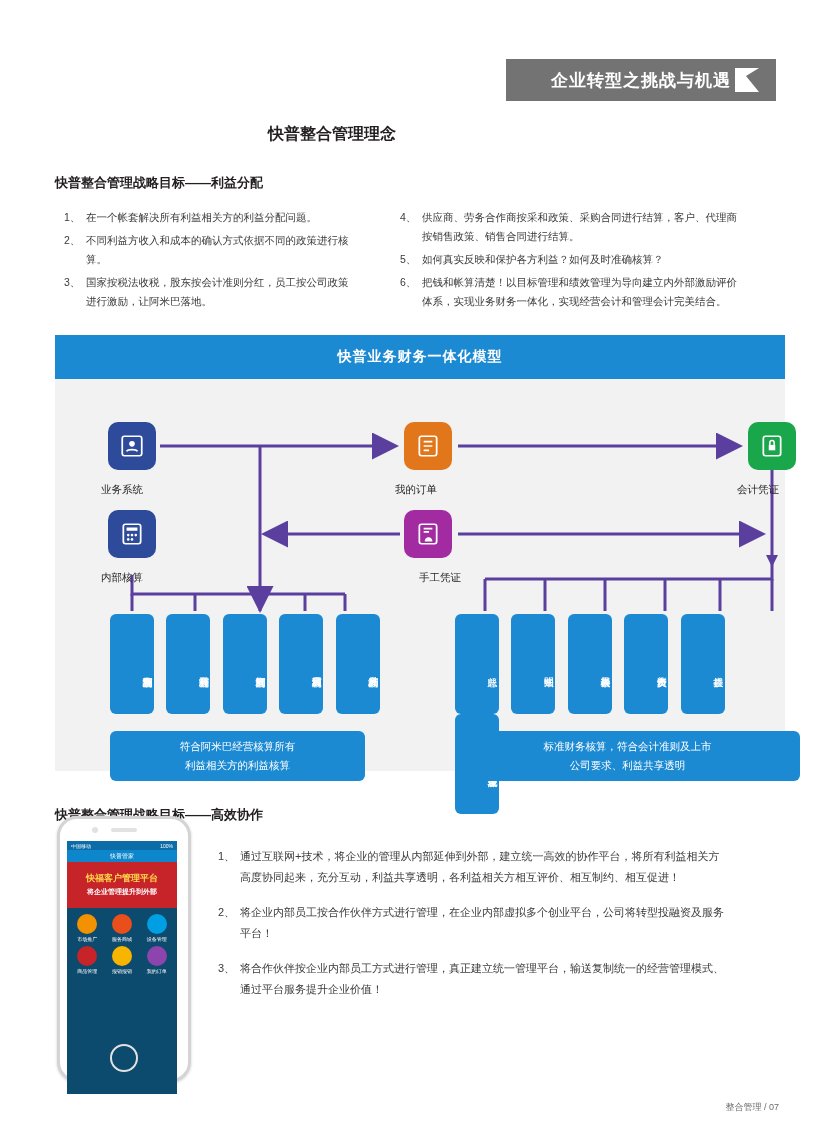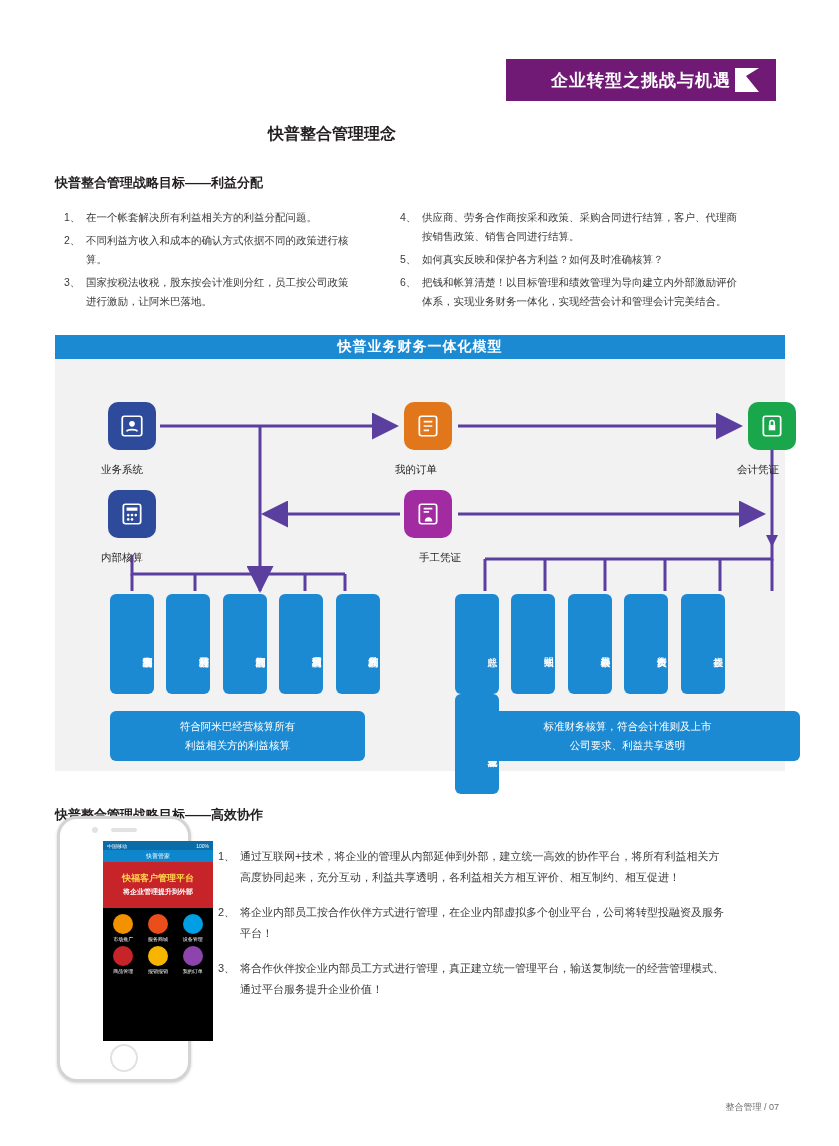--- a/index.html
+++ b/index.html
@@ -6,21 +6,21 @@
   body{
     width:839px;height:1146px;background:#ffffff;
     font-family:"Liberation Sans","DejaVu Sans",sans-serif;
     color:#231f20;position:relative;overflow:hidden;
   }
   .page{position:relative;width:839px;height:1146px;}
 
   
   .header-banner{
     position:absolute;top:59px;right:63px;
-    background:#701a75;color:#fff;
+    background:#737373;color:#fff;
     height:42px;width:270px;
     display:flex;align-items:center;justify-content:center;
     font-size:17px;font-weight:bold;letter-spacing:1px;
   }
   .header-banner .arrow{
     position:absolute;right:14px;top:6px;width:30px;height:30px;
   }
 
   
   .main-title{
@@ -40,21 +40,21 @@
   .col-list .item{display:flex;margin-bottom:4px;}
   .col-list .num{width:22px;flex:0 0 22px;}
   .col-list .txt{flex:1;}
 
   
   .model-panel{
     position:absolute;left:55px;top:335px;width:730px;height:436px;
     background:#f2f2f2;
   }
   .model-head{
-    height:24px;background:#1b8ad3;color:#fff;
+    height:44px;background:#1b8ad3;color:#fff;
     display:flex;align-items:center;justify-content:center;
     font-size:14px;font-weight:bold;letter-spacing:1px;
   }
 
   
   .diagram{position:relative;width:730px;height:404px;}
 
   .node{position:absolute;width:48px;height:48px;border-radius:10px;
     display:flex;align-items:center;justify-content:center;color:#fff;}
   .node svg{width:26px;height:26px;}
@@ -97,21 +97,21 @@
   .phone{
     position:absolute;left:57px;top:816px;width:128px;height:260px;
     border:3px solid #d4d4d4;border-radius:20px;background:#fff;
     box-shadow:0 1px 3px rgba(0,0,0,.18);
   }
   .phone .speaker{position:absolute;top:9px;left:50%;transform:translateX(-50%);
     width:26px;height:4px;border-radius:2px;background:#e2e2e2;}
   .phone .cam{position:absolute;top:8px;left:32px;width:6px;height:6px;border-radius:50%;background:#e2e2e2;}
   .phone .home{position:absolute;bottom:7px;left:50%;transform:translateX(-50%);
     width:24px;height:24px;border-radius:50%;border:2px solid #e2e2e2;}
-  .screen{position:absolute;top:22px;left:7px;width:110px;height:200px;background:#000000;overflow:hidden;margin-left:36px;}
+  .screen{position:absolute;top:22px;left:7px;width:110px;height:253px;background:#0c4a6e;overflow:hidden;}
   .screen .statusbar{height:9px;background:#0b6ca8;color:#fff;font-size:5px;display:flex;
     align-items:center;justify-content:space-between;padding:0 4px;}
   .screen .navbar{height:12px;background:#0e86cc;color:#fff;font-size:6px;
     display:flex;align-items:center;justify-content:center;}
   .screen .banner{height:46px;background:#c7242a;display:flex;flex-direction:column;
     align-items:center;justify-content:center;color:#ffd94a;font-size:9px;font-weight:bold;line-height:13px;}
   .screen .banner .l2{color:#fff;font-size:7px;font-weight:bold;}
   .grid{display:grid;grid-template-columns:repeat(3,1fr);gap:4px;padding:6px 5px;}
   .cell{display:flex;flex-direction:column;align-items:center;}
   .cell .circ{width:20px;height:20px;border-radius:50%;}

